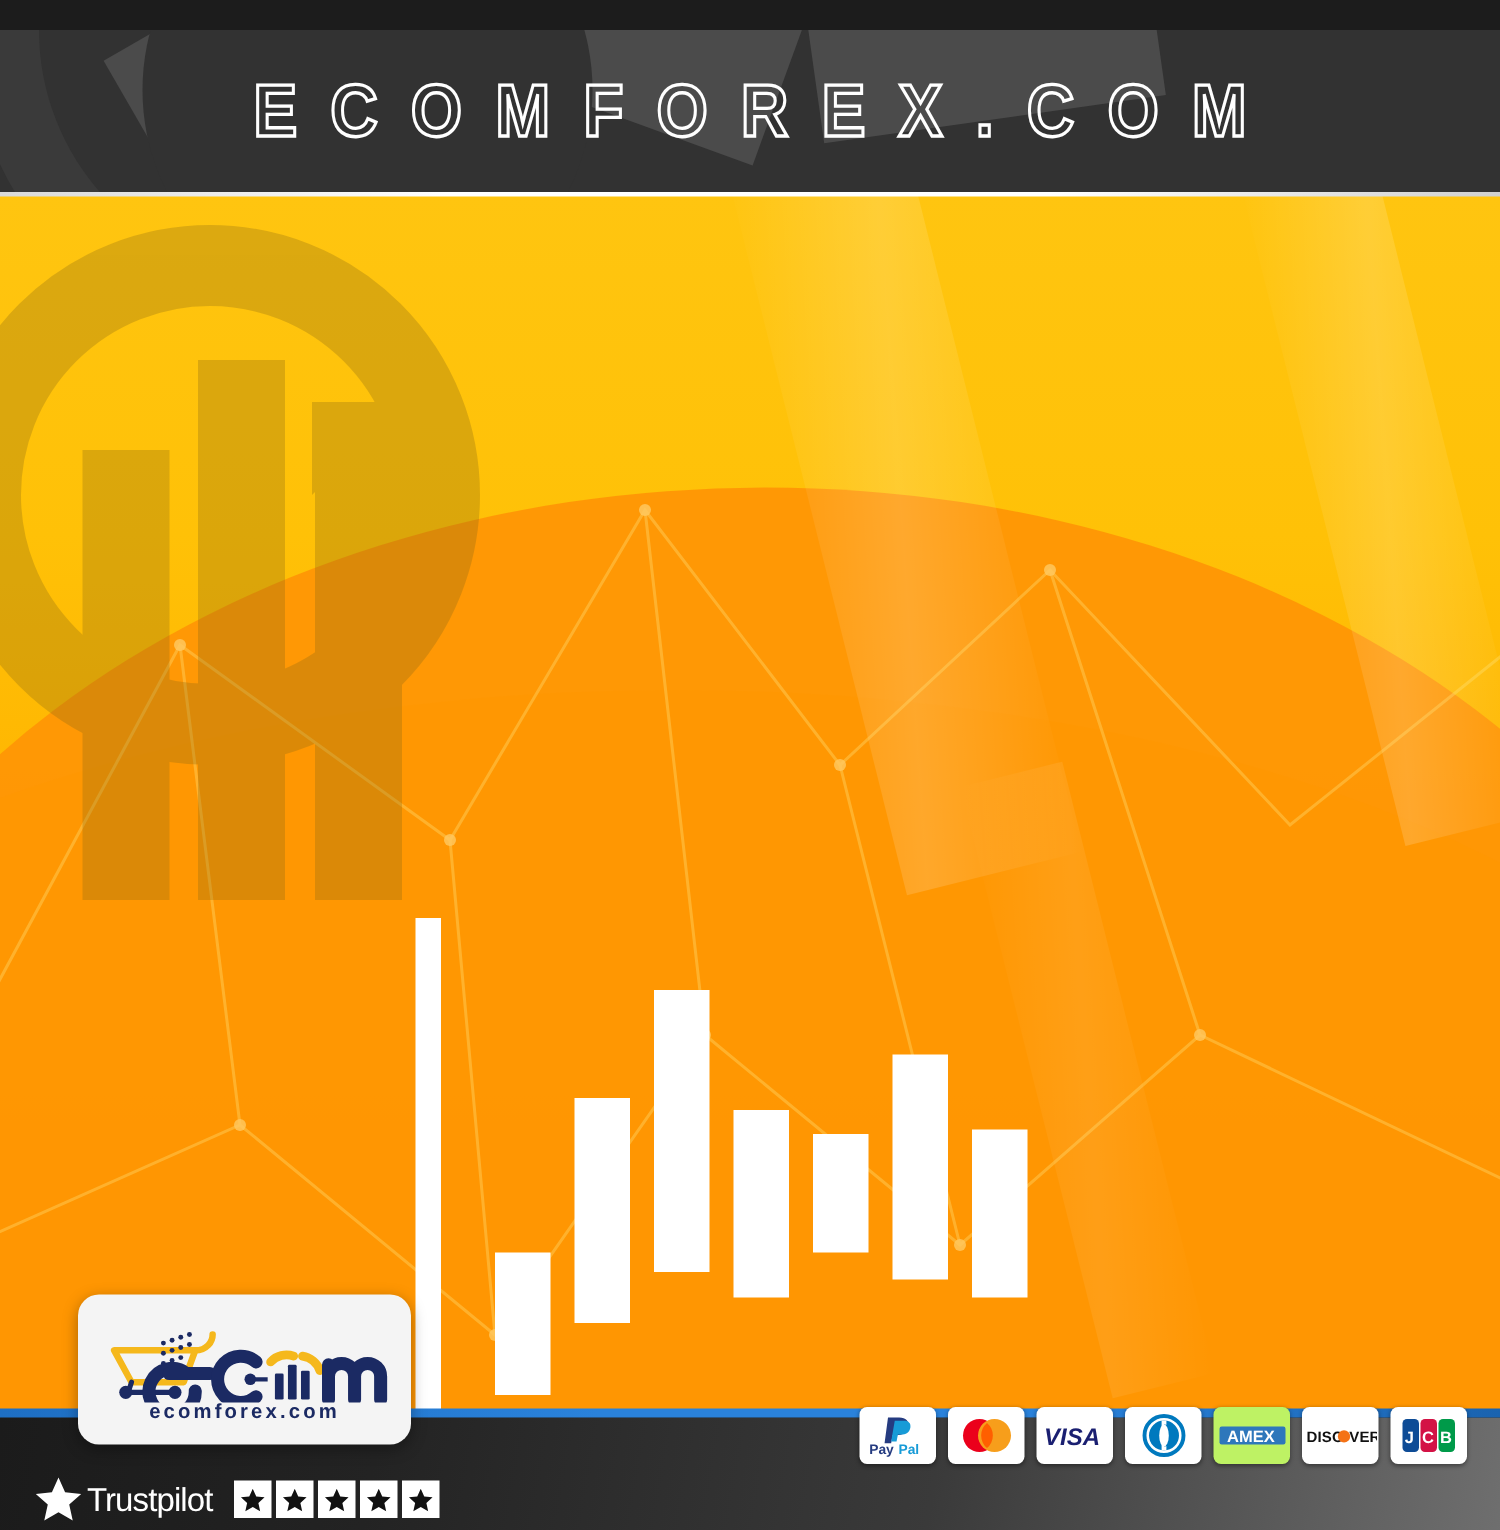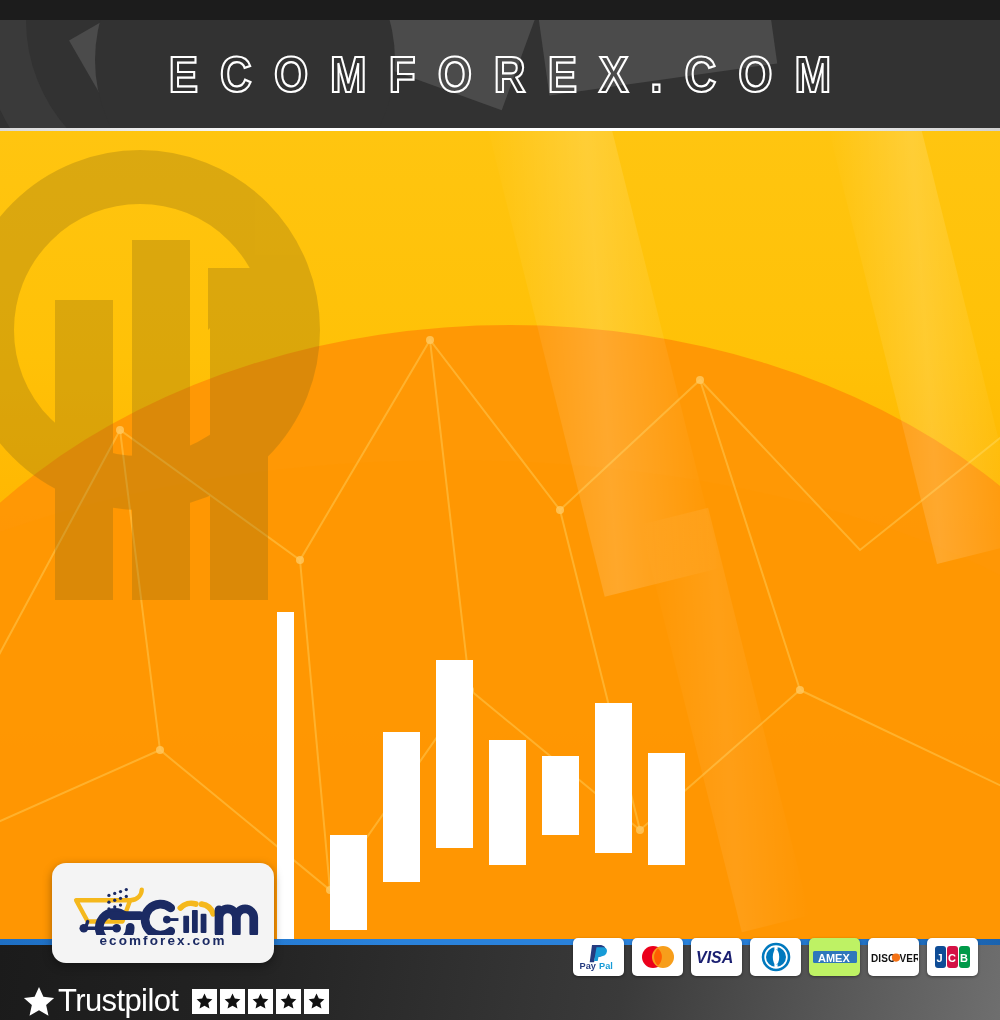--- a/index.html
+++ b/index.html
@@ -182,21 +182,21 @@
   }
 
   
   .trustpilot {
     position:absolute; left:22px; top:963px;
     display:flex; align-items:center; gap:14px;
     z-index:10;
   }
   .tp-brand { display:flex; align-items:center; gap:2px; }
   .tp-word {
-    color:#fff; font-size:31px; font-weight:normal; letter-spacing:-.6px;
+    color:#fff; font-size:22px; font-weight:normal; letter-spacing:-.6px;
     font-family:"Liberation Sans", sans-serif;
   }
   .tp-stars { display:flex; gap:3px; }
   .tp-star-box {
     width:25px; height:25px; background:#ffffff;
     display:flex; align-items:center; justify-content:center;
   }
 
   
   .payments {

